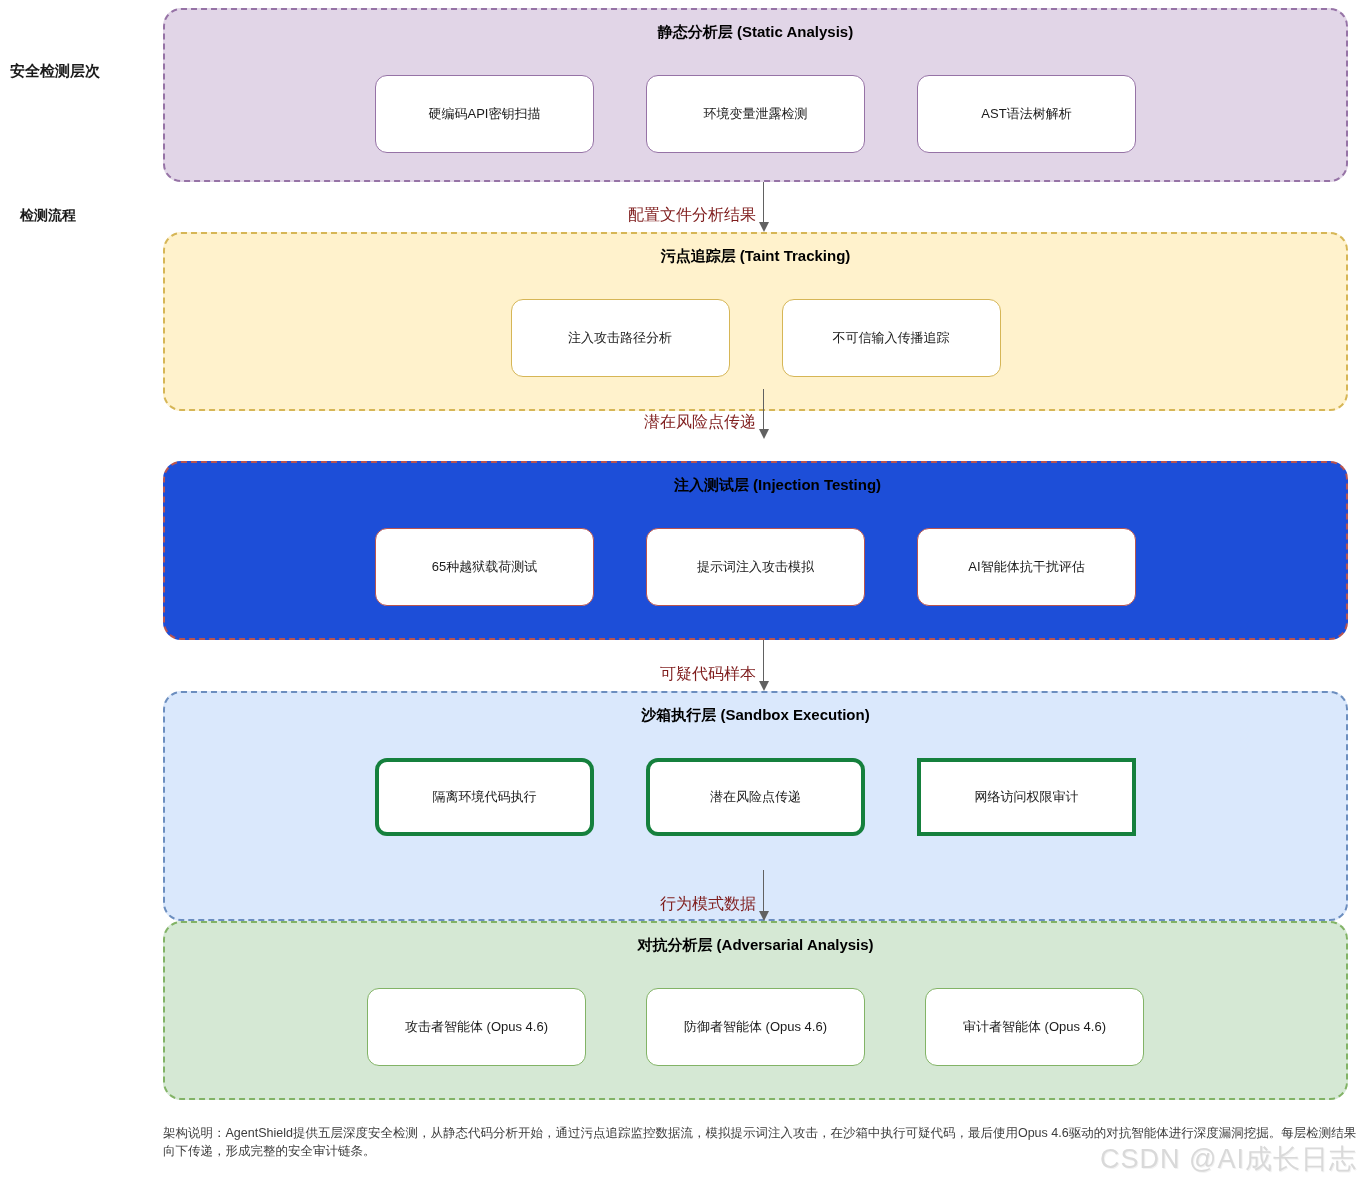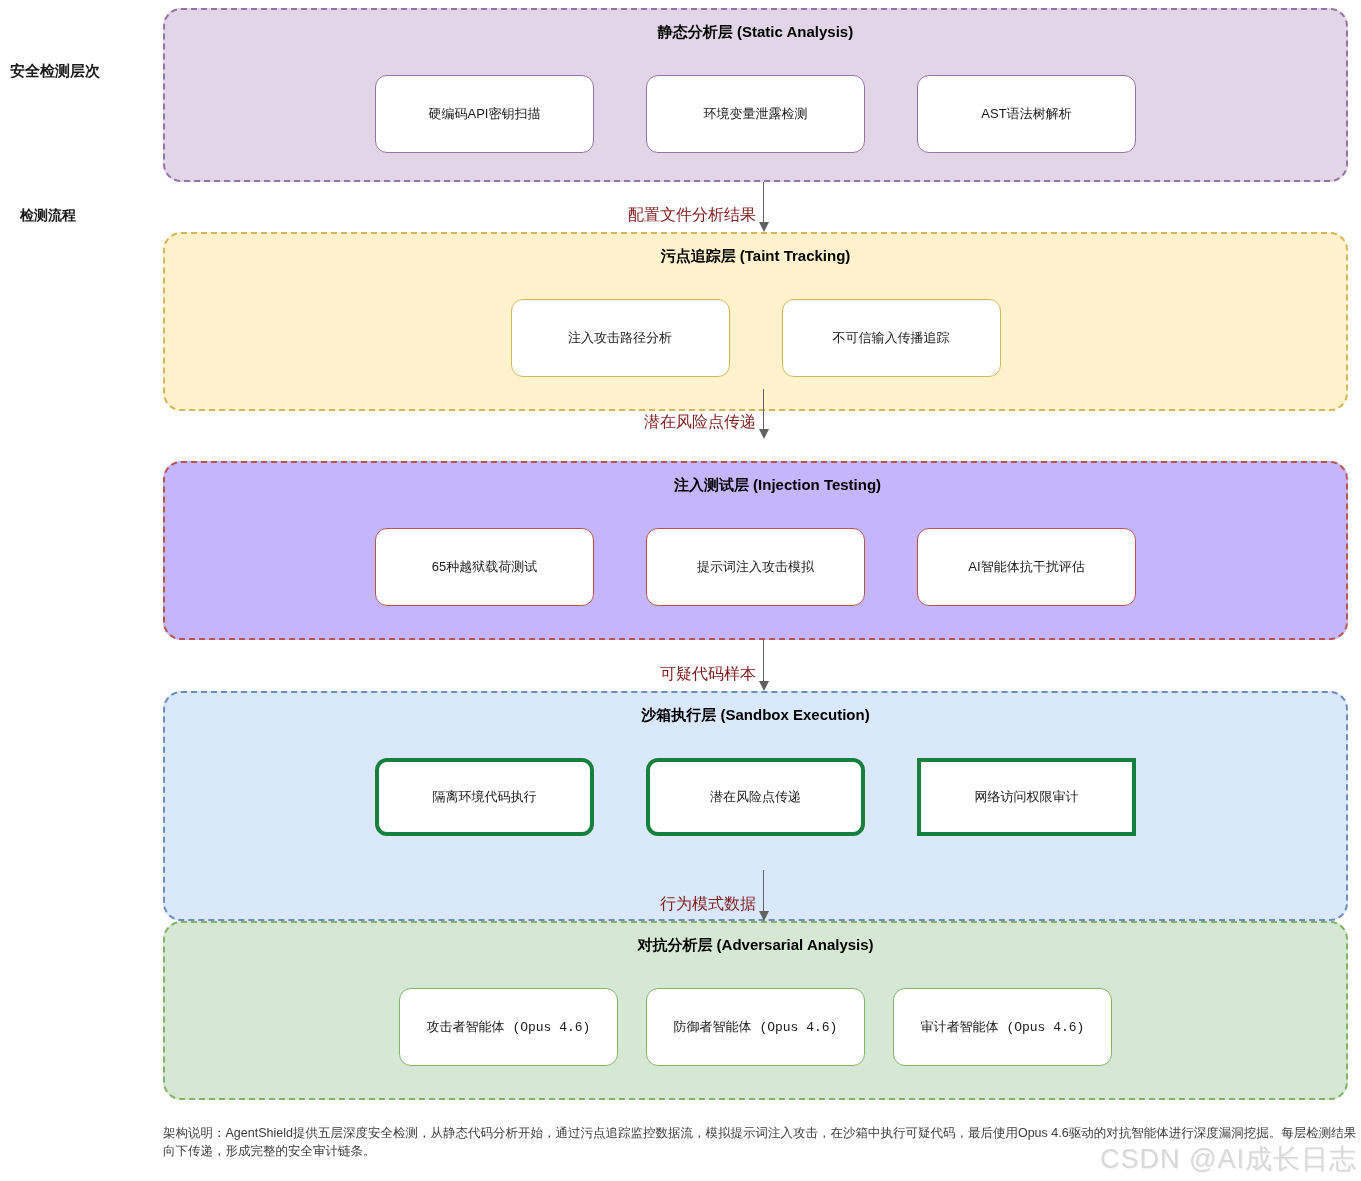--- a/index.html
+++ b/index.html
@@ -6,29 +6,29 @@
   body{font-family:"Liberation Sans","DejaVu Sans",sans-serif;color:#1a1a1a;}
   .canvas{position:relative;width:1361px;height:1181px;background:#ffffff;overflow:hidden;}
 
   .side-label{position:absolute;font-weight:bold;color:#1a1a1a;white-space:nowrap;}
   .side-label.hierarchy{left:10px;top:62px;font-size:15px;}
   .side-label.flow{left:20px;top:207px;font-size:14px;}
 
   .layer{position:absolute;left:163px;width:1185px;border-radius:18px;box-sizing:border-box;border:2px dashed #999;}
   .layer-title{margin-top:13px;text-align:center;font-size:15px;font-weight:bold;color:#000;}
   .boxes{position:absolute;left:0;right:0;top:65px;display:flex;justify-content:center;gap:52px;}
-  .boxes.tight{gap:28px;font-family:Liberation Mono, monospace;}
+  .boxes.tight{gap:60px;}
   .box{width:219px;height:78px;background:#ffffff;border-radius:12px;display:flex;align-items:center;justify-content:center;box-sizing:border-box;font-size:13px;color:#1a1a1a;text-align:center;}
   .box.square{border-radius:0;}
 
   .layer.purple{background:#E1D5E7;border-color:#9673A6;}
   .layer.purple .box{border:1px solid #9673A6;}
   .layer.yellow{background:#FFF2CC;border-color:#D6B656;}
   .layer.yellow .box{border:1px solid #D6B656;}
-  .layer.red{background:#c4b5fd;border-color:#B85450;padding-left:44px;}
+  .layer.red{background:#1d4ed8;border-color:#B85450;padding-left:44px;}
   .layer.red .box{border:1px solid #B85450;}
   .layer.blue{background:#DAE8FC;border-color:#6C8EBF;}
   .layer.blue .box{border:4px solid #15803d;}
   .layer.green{background:#D5E8D4;border-color:#82B366;}
   .layer.green .box{border:1px solid #82B366;}
 
   .arrow{position:absolute;left:763px;width:2px;}
   .arrow-line{position:absolute;left:0;top:0;bottom:9px;width:1px;background:#616161;}
   .arrow-head{position:absolute;left:-4px;bottom:0;width:0;height:0;border-left:5px solid transparent;border-right:5px solid transparent;border-top:10px solid #616161;}
   .arrow-label{position:absolute;right:9px;top:50%;transform:translateY(-50%);white-space:nowrap;font-size:16px;color:#7f1d1d;margin-top:8px;}

